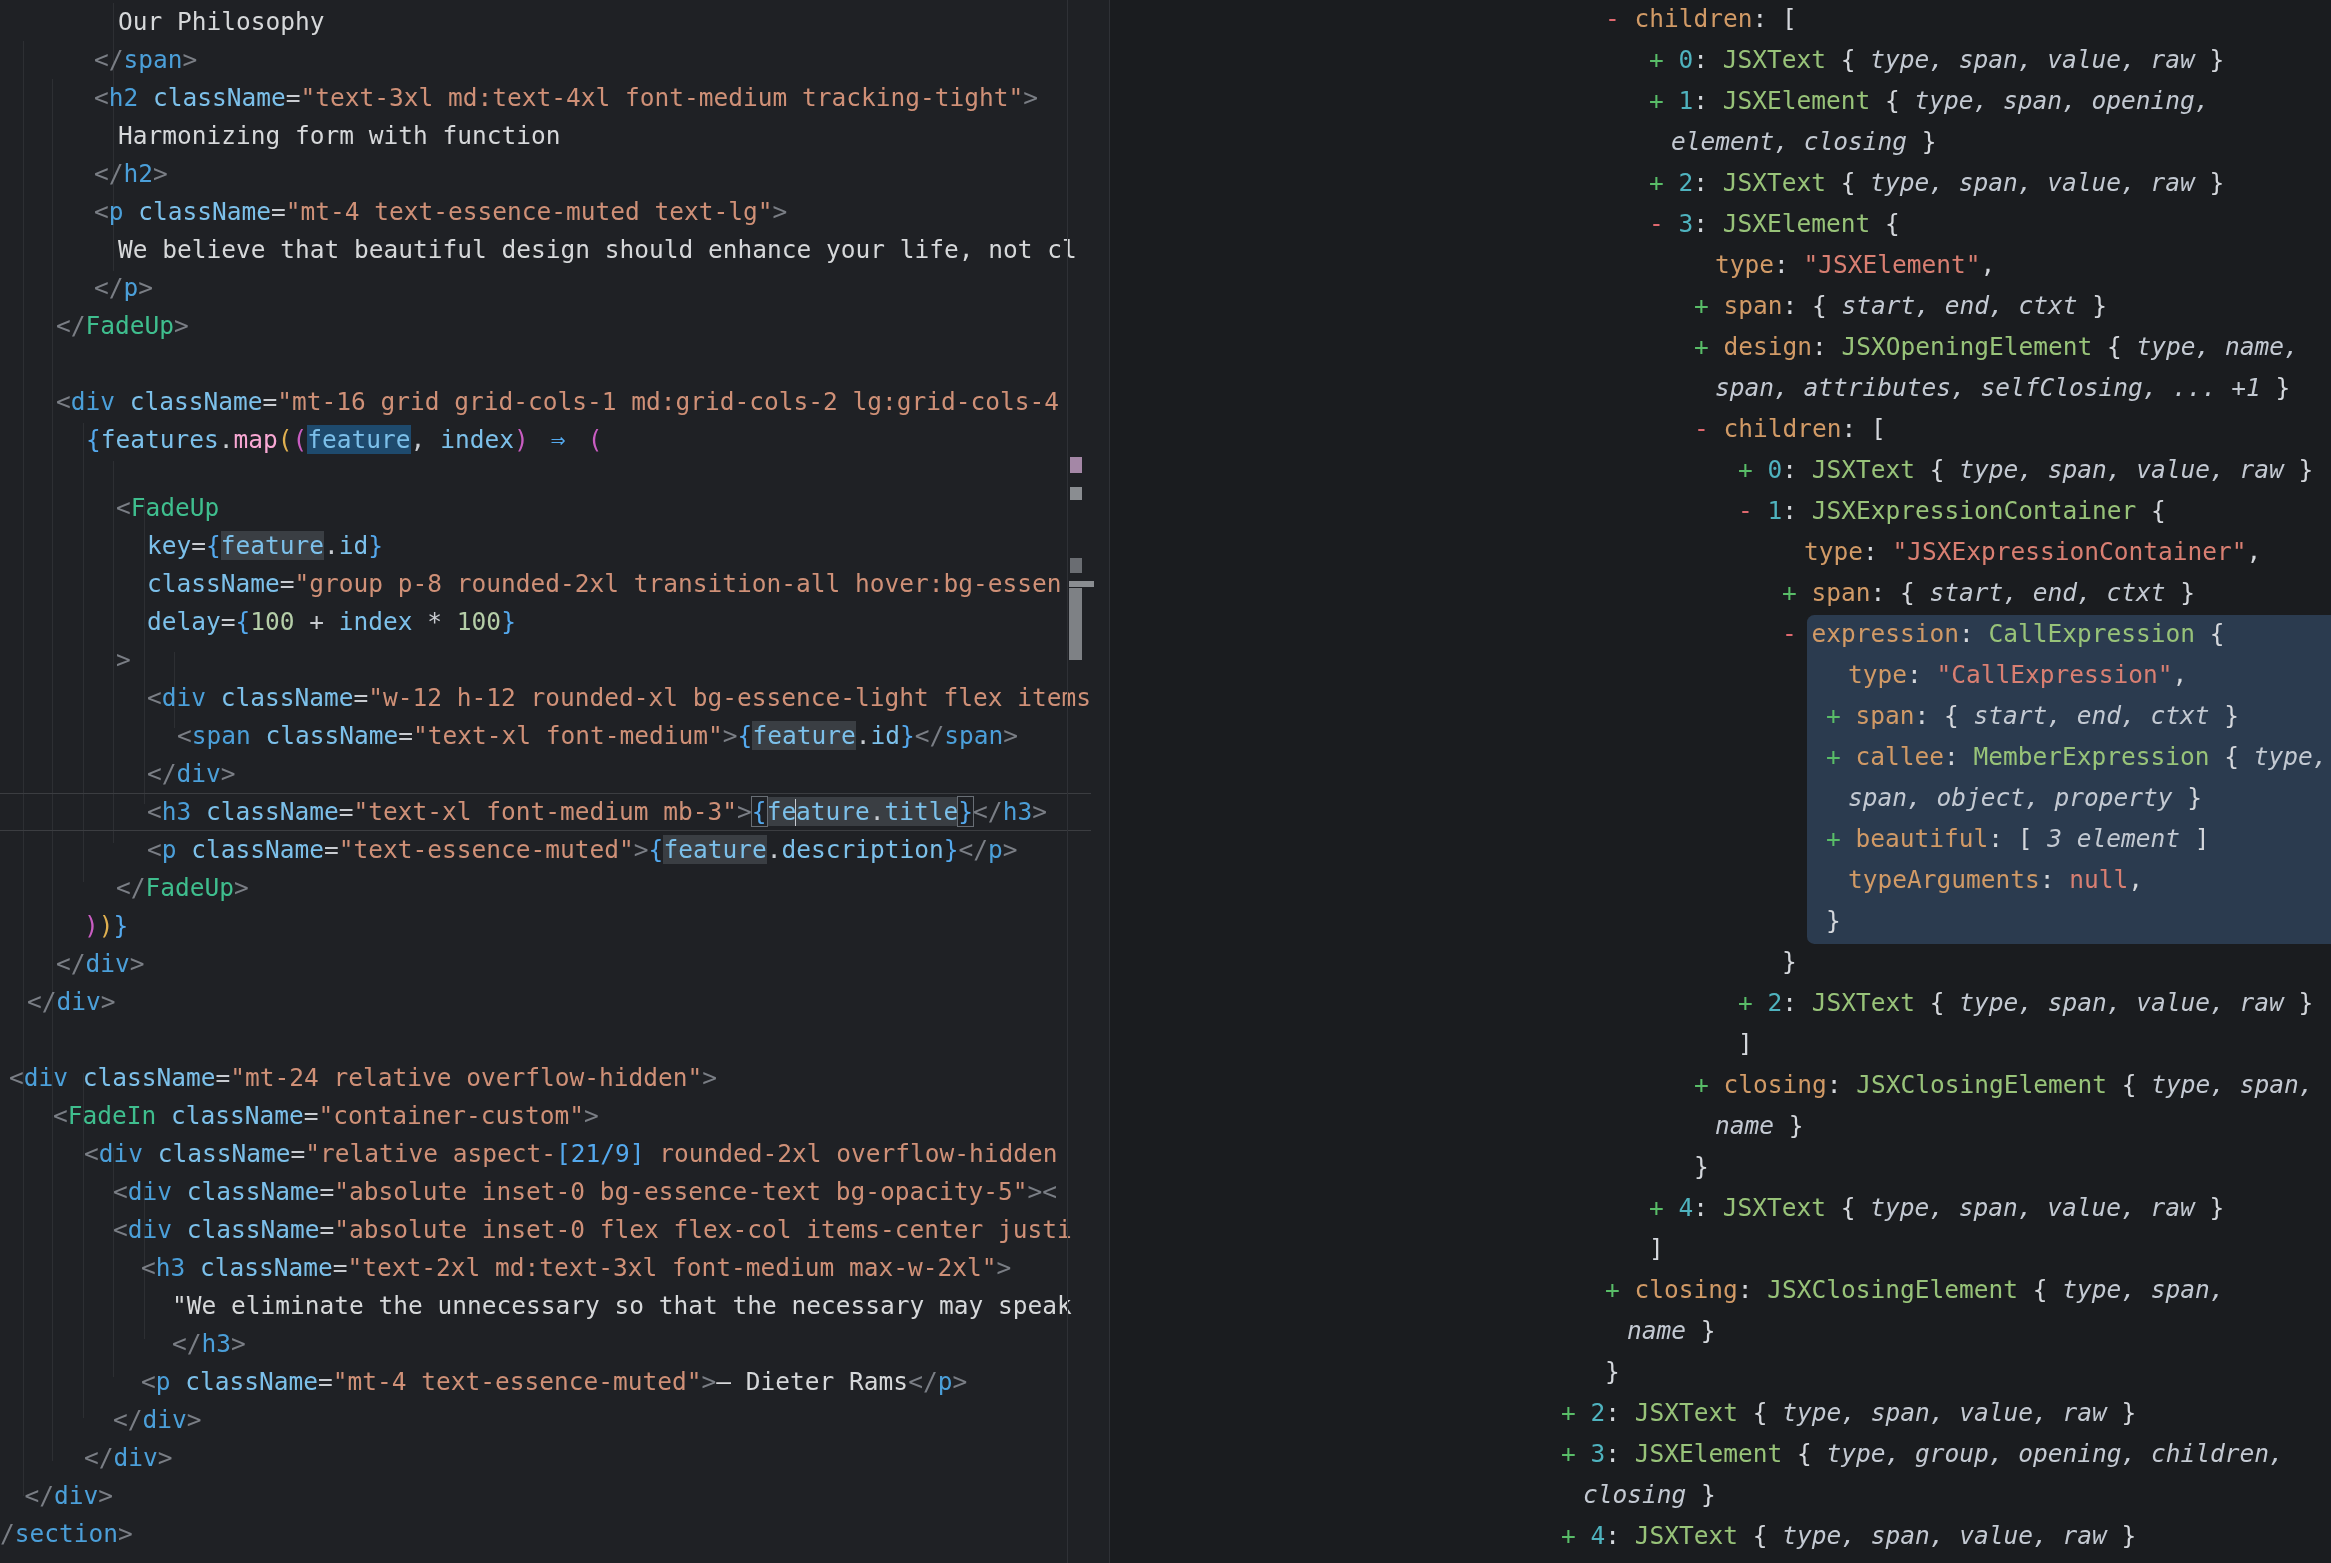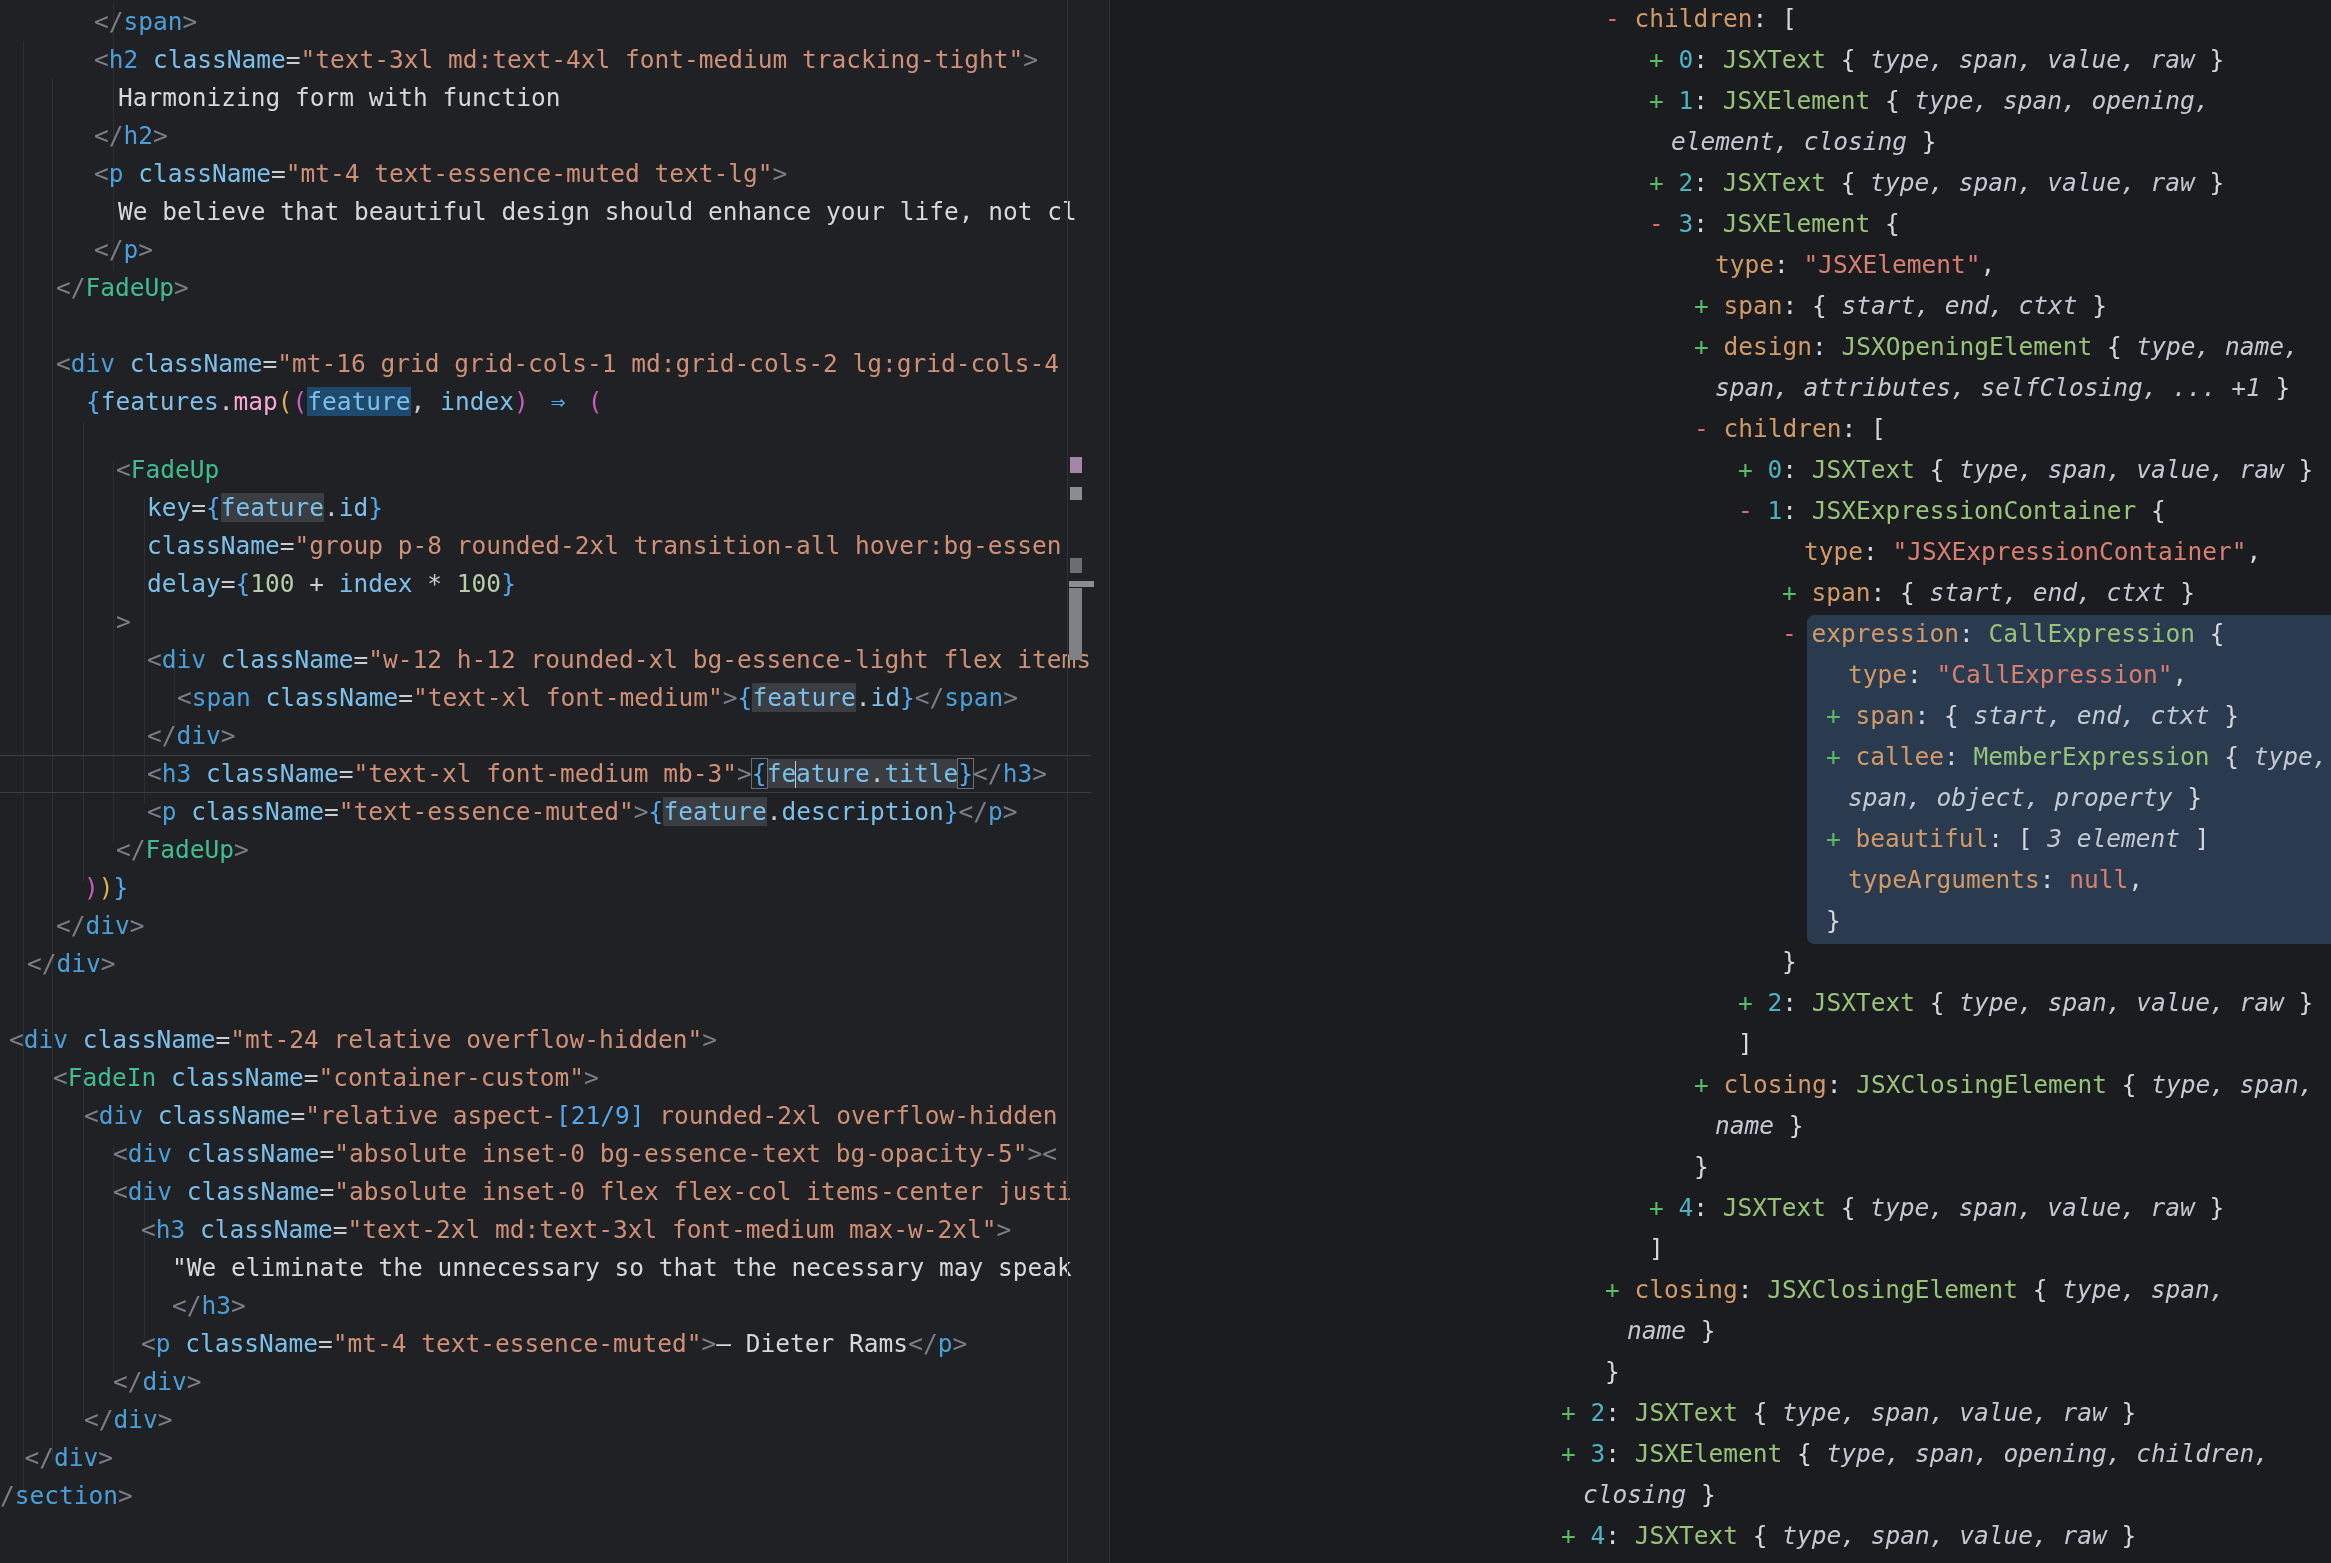--- a/index.html
+++ b/index.html
@@ -46,20 +46,21 @@
   <div class="ig" style="left:83px;top:423px;height:459px"></div>
   <div class="ig" style="left:83px;top:1073px;height:345px"></div>
   <div class="ig" style="left:113px;top:2.7px;height:268px"></div>
   <div class="ig" style="left:113px;top:461px;height:382px"></div>
   <div class="ig" style="left:113px;top:1148px;height:229px"></div>
   <div class="ig" style="left:144px;top:499px;height:305px"></div>
   <div class="ig" style="left:144px;top:1186px;height:153px"></div>
   <div class="ig" style="left:174px;top:652px;height:76px"></div>
 
   <div id="code-lines">
+      <div class="cl" style="padding-left: 118px;"><span class="tk-txt">Our Philosophy</span></div>
       <div class="cl" style="padding-left: 94px;"><span class="tk-pg">&lt;/</span><span class="tk-tag">span</span><span class="tk-pg">&gt;</span></div>
       <div class="cl" style="padding-left: 94px;"><span class="tk-pg">&lt;</span><span class="tk-tag">h2</span><span class="tk-w"> </span><span class="tk-attr">className</span><span class="tk-w">=</span><span class="tk-str">"text-3xl md:text-4xl font-medium tracking-tight"</span><span class="tk-pg">&gt;</span></div>
       <div class="cl" style="padding-left: 118px;"><span class="tk-txt">Harmonizing form with function</span></div>
       <div class="cl" style="padding-left: 94px;"><span class="tk-pg">&lt;/</span><span class="tk-tag">h2</span><span class="tk-pg">&gt;</span></div>
       <div class="cl" style="padding-left: 94px;"><span class="tk-pg">&lt;</span><span class="tk-tag">p</span><span class="tk-w"> </span><span class="tk-attr">className</span><span class="tk-w">=</span><span class="tk-str">"mt-4 text-essence-muted text-lg"</span><span class="tk-pg">&gt;</span></div>
       <div class="cl" style="padding-left: 118px;"><span class="tk-txt">We believe that beautiful design should enhance your life, not cl</span></div>
       <div class="cl" style="padding-left: 94px;"><span class="tk-pg">&lt;/</span><span class="tk-tag">p</span><span class="tk-pg">&gt;</span></div>
       <div class="cl" style="padding-left: 56px;"><span class="tk-pg">&lt;/</span><span class="tk-comp">FadeUp</span><span class="tk-pg">&gt;</span></div>
       <div class="cl" style="padding-left: 0px;"></div>
       <div class="cl" style="padding-left: 56px;"><span class="tk-pg">&lt;</span><span class="tk-tag">div</span><span class="tk-w"> </span><span class="tk-attr">className</span><span class="tk-w">=</span><span class="tk-str">"mt-16 grid grid-cols-1 md:grid-cols-2 lg:grid-cols-4</span></div>
@@ -134,18 +135,18 @@
       <div class="al" style="padding-left: 1738px;"><span class="tk-pw">]</span></div>
       <div class="al" style="padding-left: 1694px;"><span class="tk-plus">+ </span><span class="tk-key">closing</span><span class="tk-pw">: </span><span class="tk-typ">JSXClosingElement</span><span class="tk-pw"> { </span><span class="tk-it">type, span,</span></div>
       <div class="al" style="padding-left: 1715px;"><span class="tk-it">name</span><span class="tk-pw"> }</span></div>
       <div class="al" style="padding-left: 1694px;"><span class="tk-pw">}</span></div>
       <div class="al" style="padding-left: 1649px;"><span class="tk-plus">+ </span><span class="tk-idx">4</span><span class="tk-pw">: </span><span class="tk-typ">JSXText</span><span class="tk-pw"> { </span><span class="tk-it">type, span, value, raw</span><span class="tk-pw"> }</span></div>
       <div class="al" style="padding-left: 1649px;"><span class="tk-pw">]</span></div>
       <div class="al" style="padding-left: 1605px;"><span class="tk-plus">+ </span><span class="tk-key">closing</span><span class="tk-pw">: </span><span class="tk-typ">JSXClosingElement</span><span class="tk-pw"> { </span><span class="tk-it">type, span,</span></div>
       <div class="al" style="padding-left: 1627px;"><span class="tk-it">name</span><span class="tk-pw"> }</span></div>
       <div class="al" style="padding-left: 1605px;"><span class="tk-pw">}</span></div>
       <div class="al" style="padding-left: 1561px;"><span class="tk-plus">+ </span><span class="tk-idx">2</span><span class="tk-pw">: </span><span class="tk-typ">JSXText</span><span class="tk-pw"> { </span><span class="tk-it">type, span, value, raw</span><span class="tk-pw"> }</span></div>
-      <div class="al" style="padding-left: 1561px;"><span class="tk-plus">+ </span><span class="tk-idx">3</span><span class="tk-pw">: </span><span class="tk-typ">JSXElement</span><span class="tk-pw"> { </span><span class="tk-it">type, span, opening, children,</span></div>
+      <div class="al" style="padding-left: 1561px;"><span class="tk-plus">+ </span><span class="tk-idx">3</span><span class="tk-pw">: </span><span class="tk-typ">JSXElement</span><span class="tk-pw"> { </span><span class="tk-it">type, group, opening, children,</span></div>
       <div class="al" style="padding-left: 1583px;"><span class="tk-it">closing</span><span class="tk-pw"> }</span></div>
       <div class="al" style="padding-left: 1561px;"><span class="tk-plus">+ </span><span class="tk-idx">4</span><span class="tk-pw">: </span><span class="tk-typ">JSXText</span><span class="tk-pw"> { </span><span class="tk-it">type, span, value, raw</span><span class="tk-pw"> }</span></div>
     </div>
 </div>
 
 
 </body></html>

